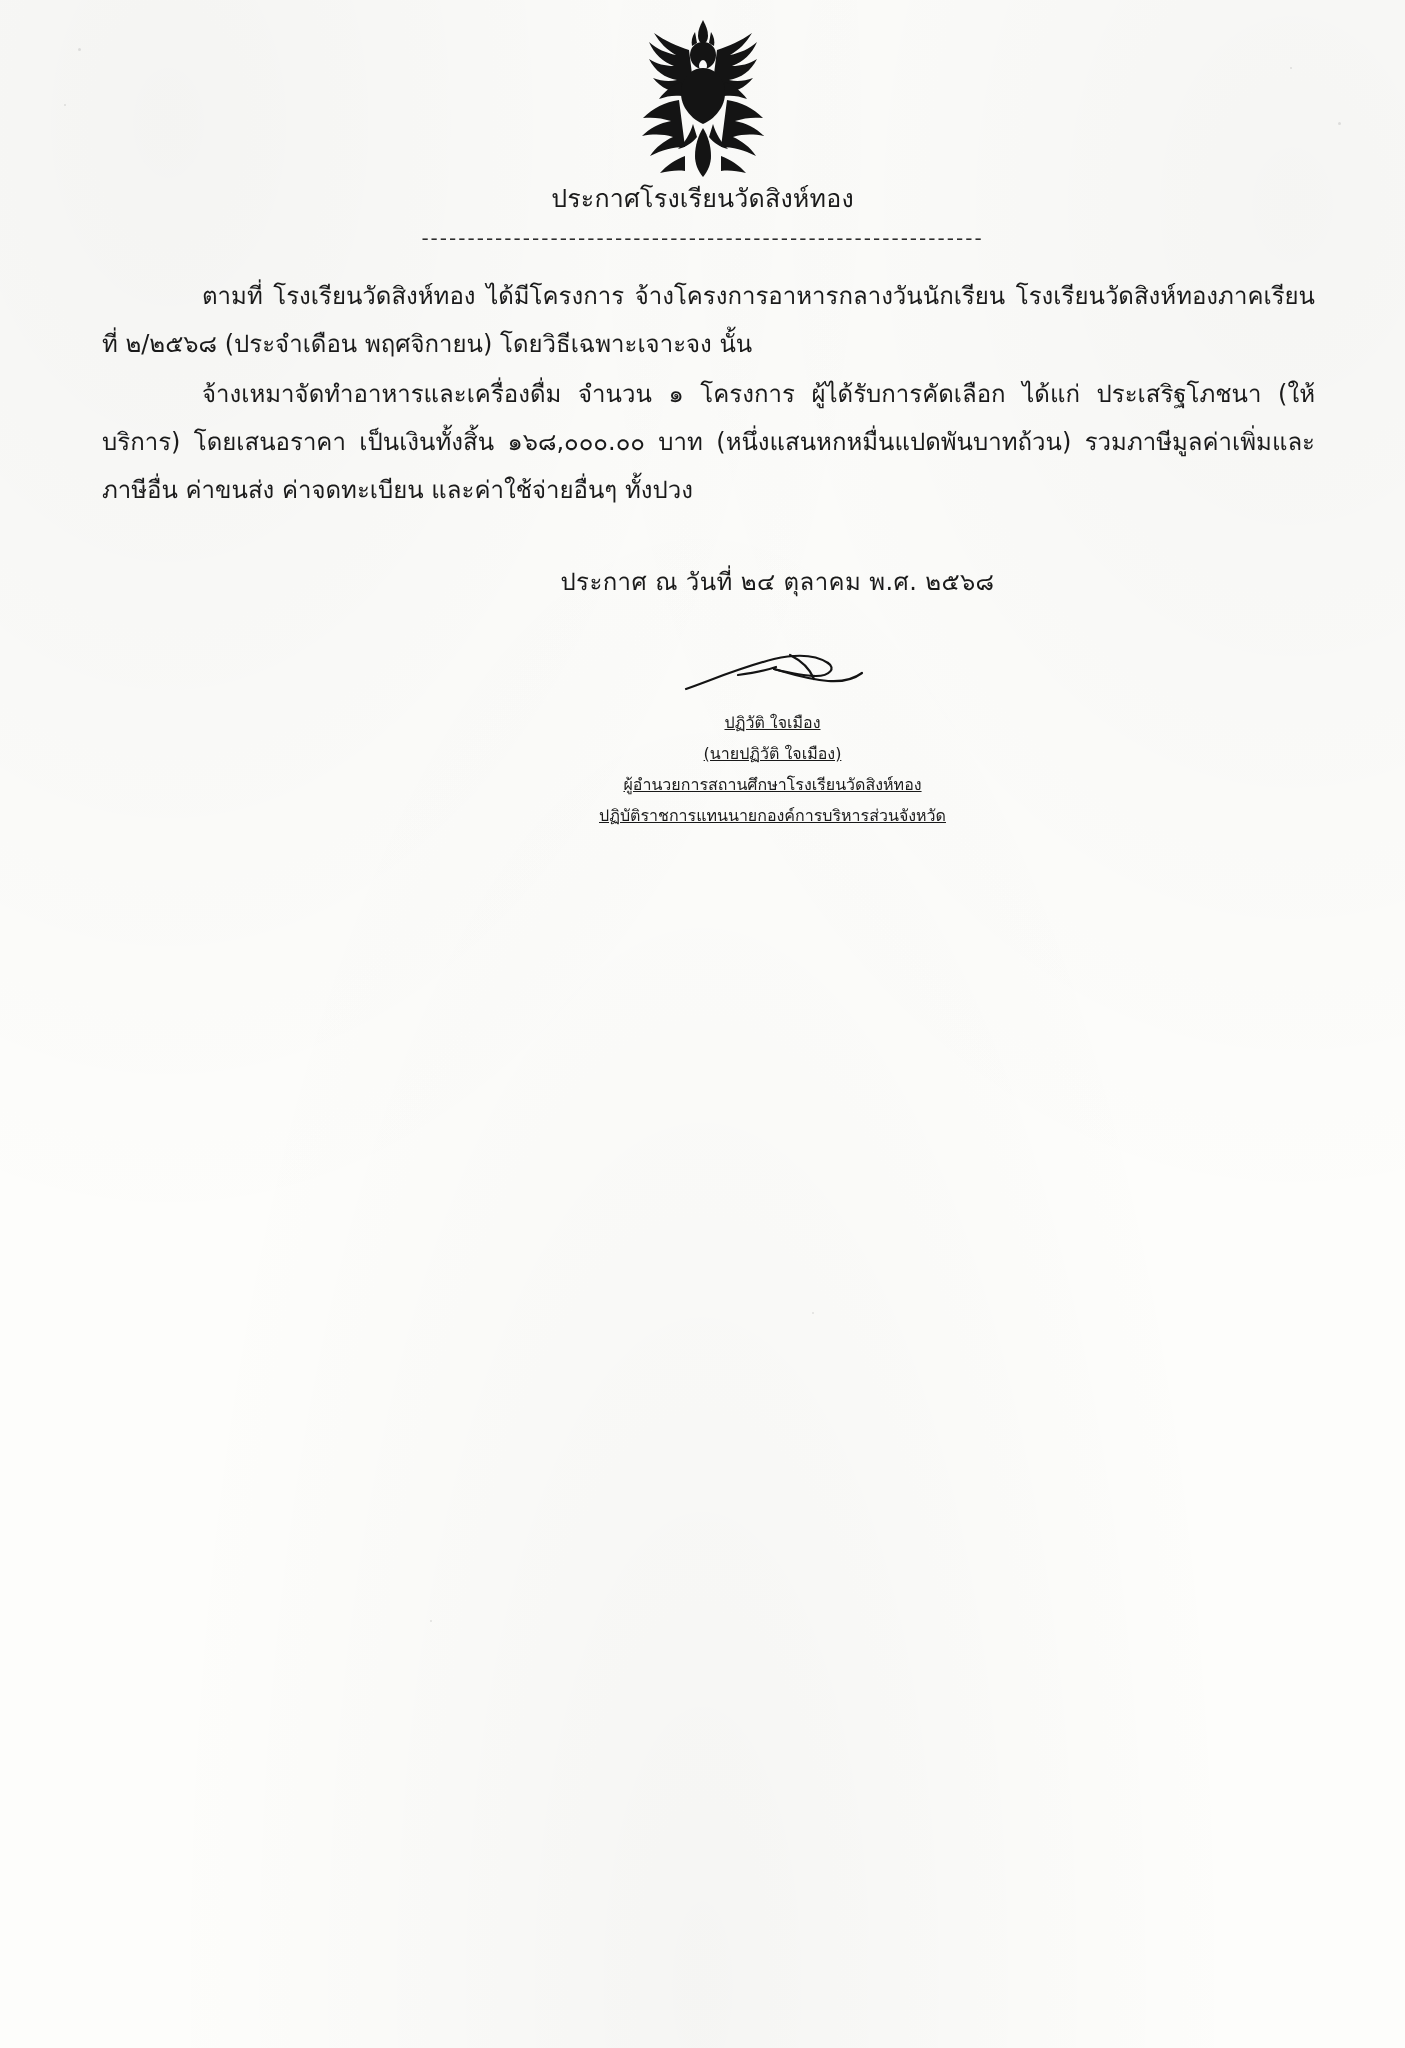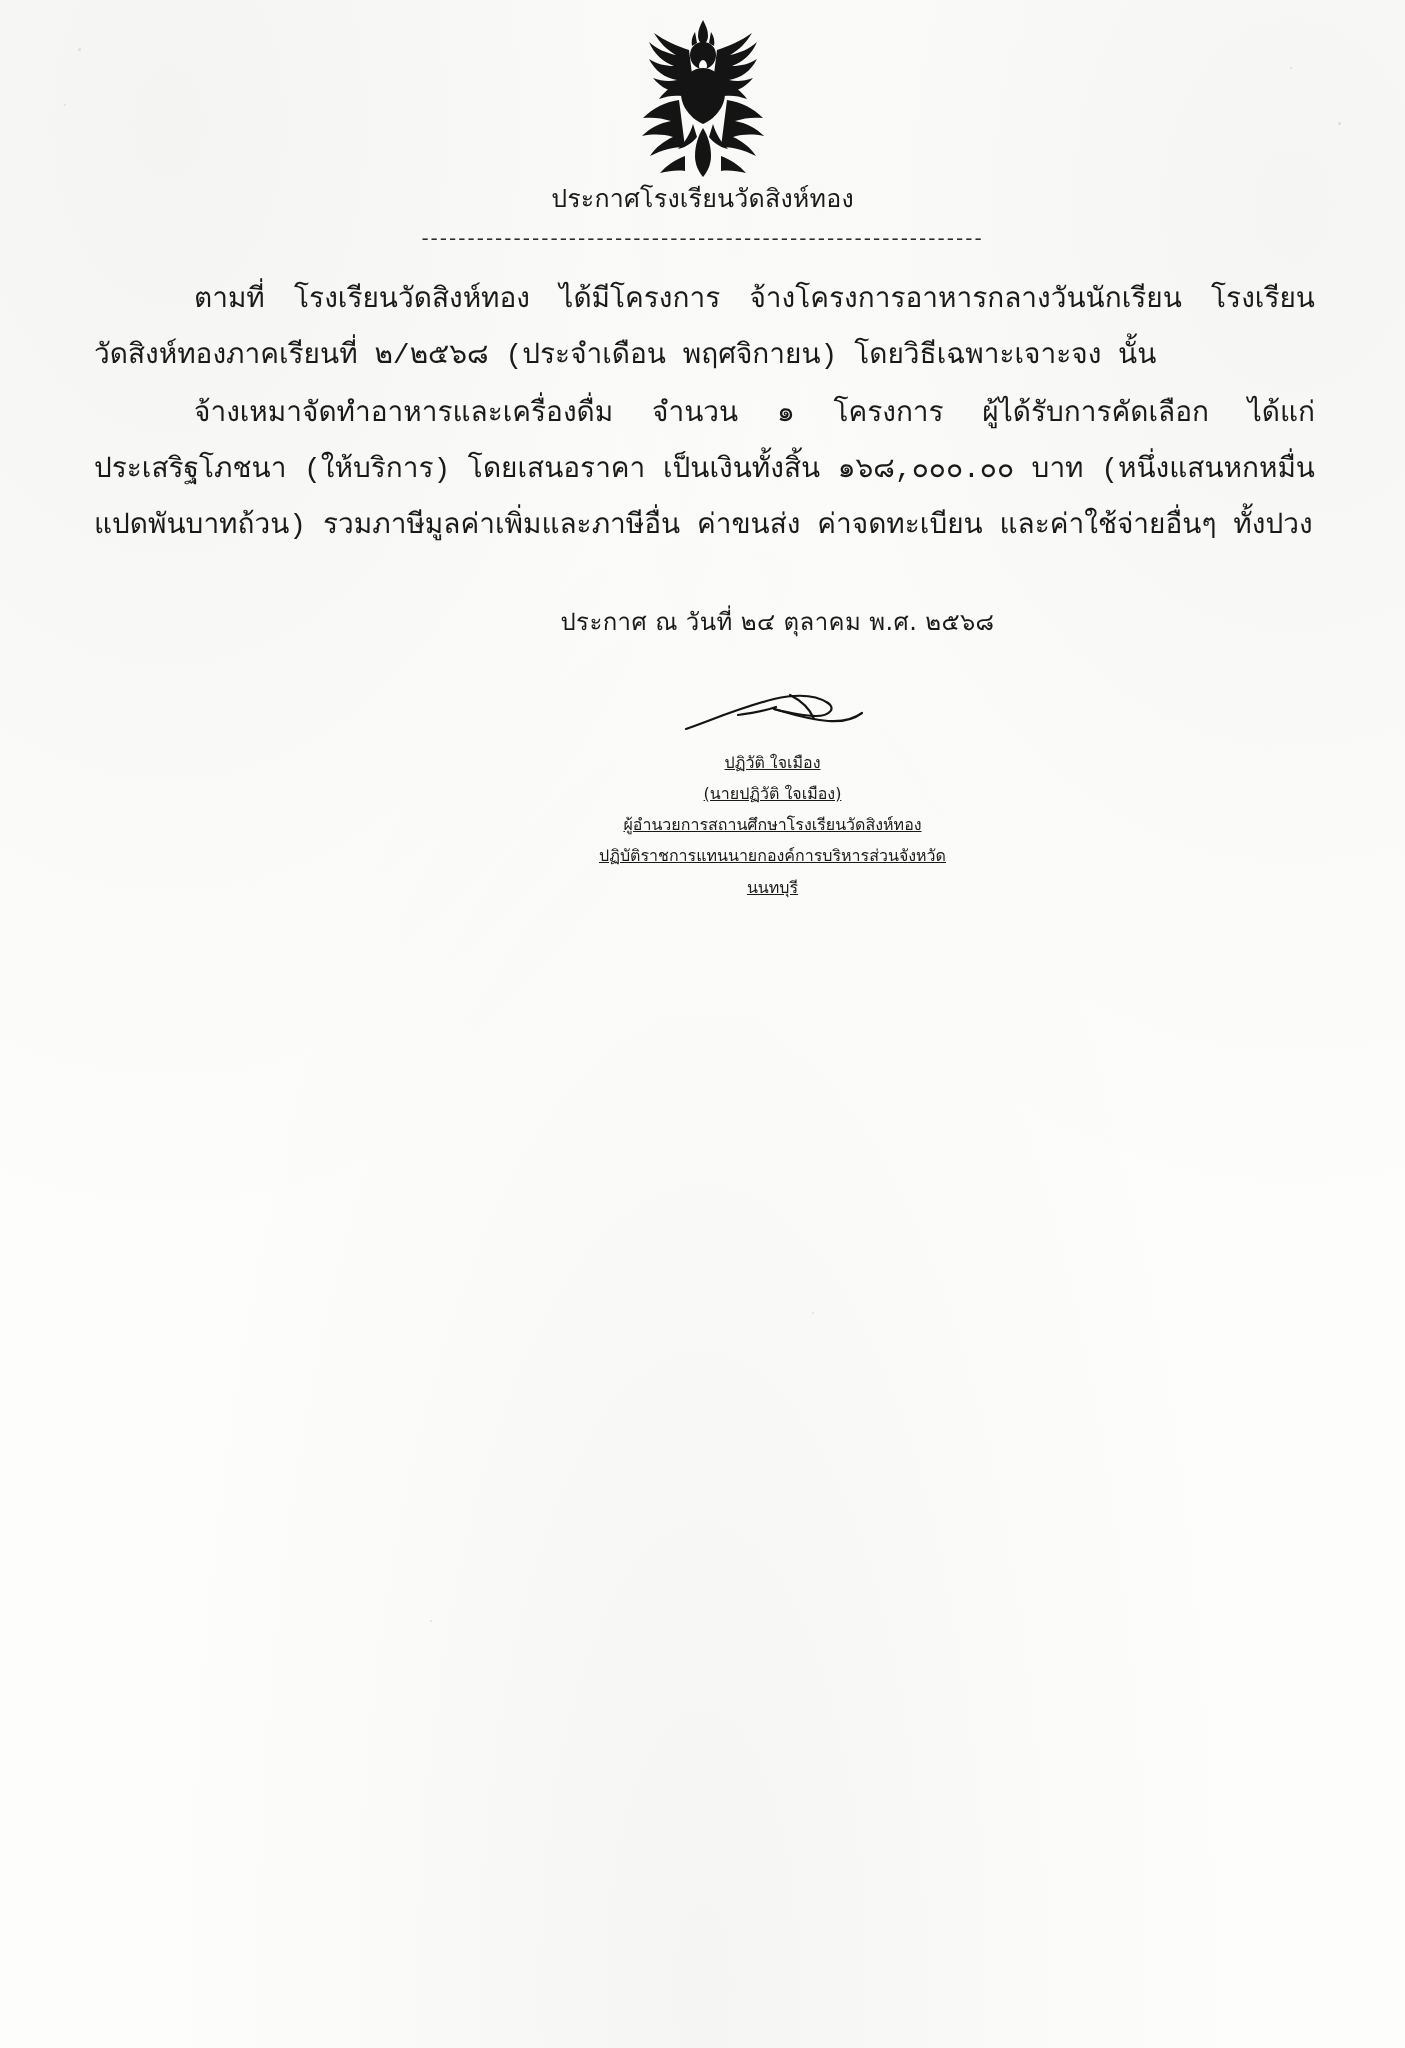--- a/index.html
+++ b/index.html
@@ -77,27 +77,26 @@
     letter-spacing: 2px;
     color: #2b2b2b;
     margin-top: 10px;
     margin-bottom: 22px;
     white-space: nowrap;
     overflow: hidden;
   }
 
   
   .para {
-    font-size: 28px;
+    font-size: 24px;
     line-height: 2.0;
     text-align: justify;
     text-justify: inter-word;
     text-indent: 100px;
-    margin: 0 0 2px 4px;
-    font-family: Liberation Mono, monospace;
+    margin: 0 0 2px 12px;
   }
 
   
   .date-line {
     font-size: 24px;
     text-align: center;
     margin-top: 48px;
     padding-left: 150px;
     letter-spacing: 0.4px;
   }
@@ -200,17 +199,16 @@
             <path d="M96 24 C110 28 128 34 150 36 C164 37 176 34 184 28"></path>
             <path d="M112 10 C124 16 132 24 136 34"></path>
             <path d="M60 30 C74 28 86 26 98 22"></path>
           </g>
         </svg>
       </div>
       <div class="sign-line name-hand">ปฏิวัติ ใจเมือง</div>
       <div class="sign-line">(นายปฏิวัติ ใจเมือง)</div>
       <div class="sign-line">ผู้อำนวยการสถานศึกษาโรงเรียนวัดสิงห์ทอง</div>
       <div class="sign-line">ปฏิบัติราชการแทนนายกองค์การบริหารส่วนจังหวัด</div>
-      <div class="sign-line">นนทบุรี</div>
     </div>
 
   </div>
 </div>
 
 </body></html>

